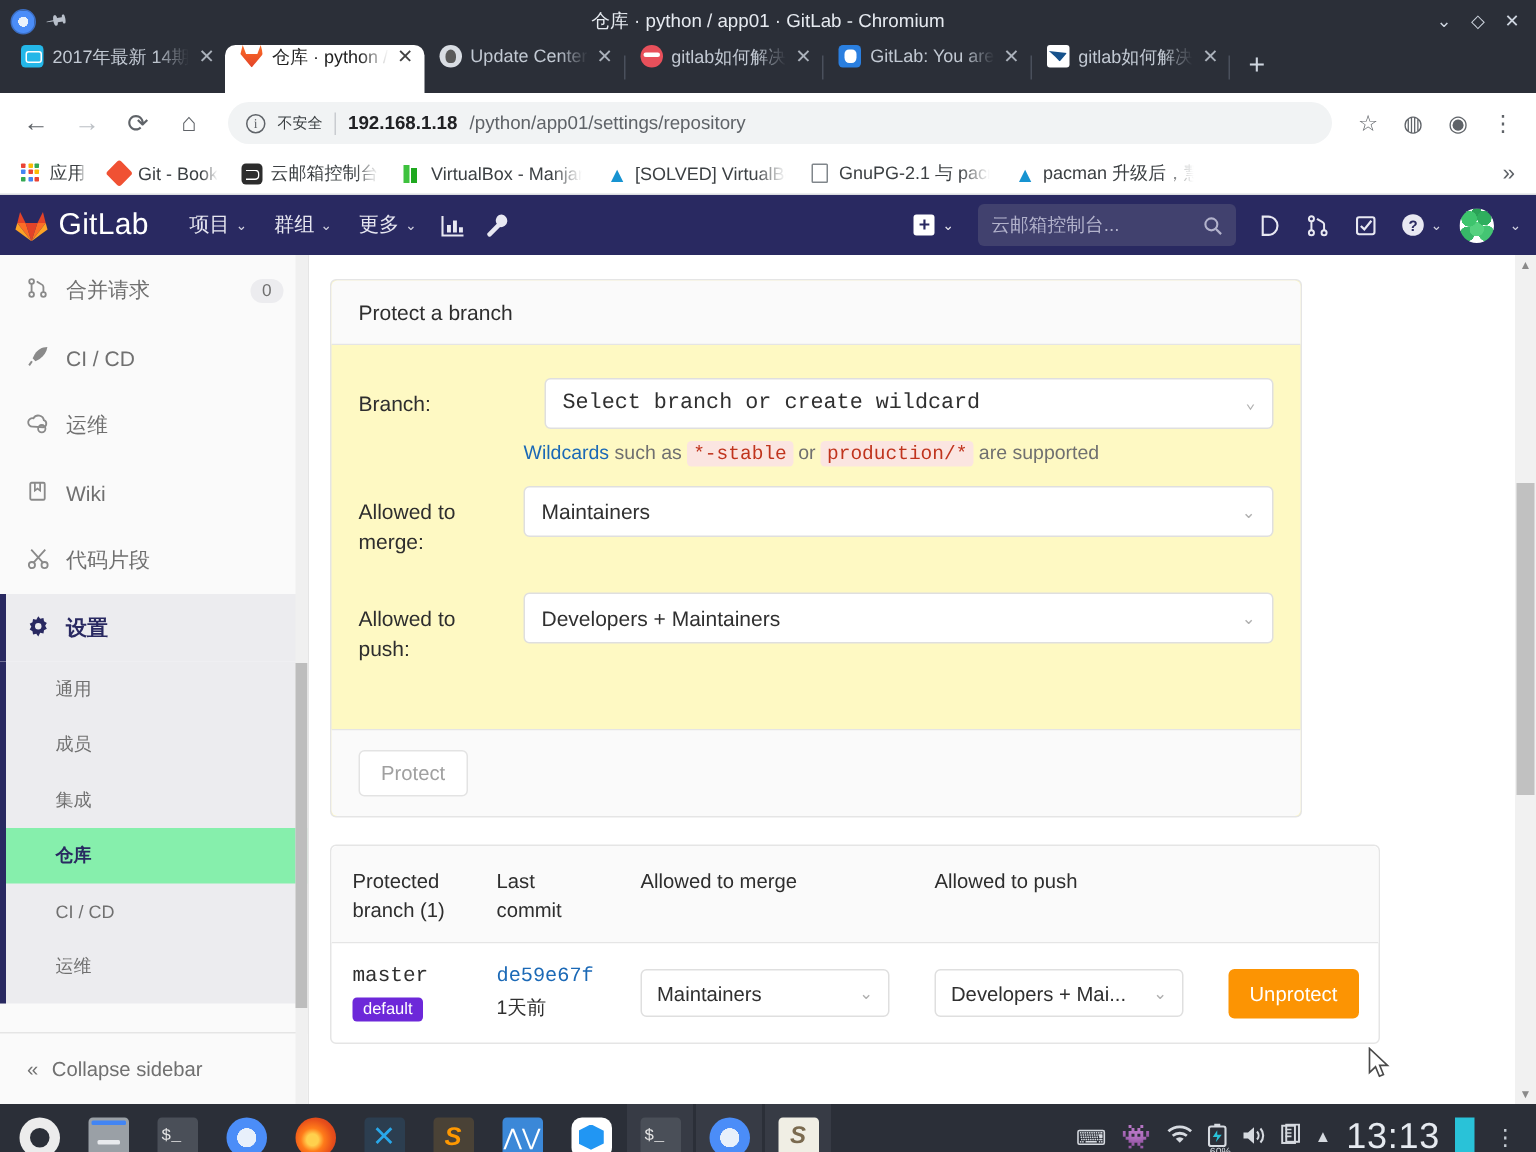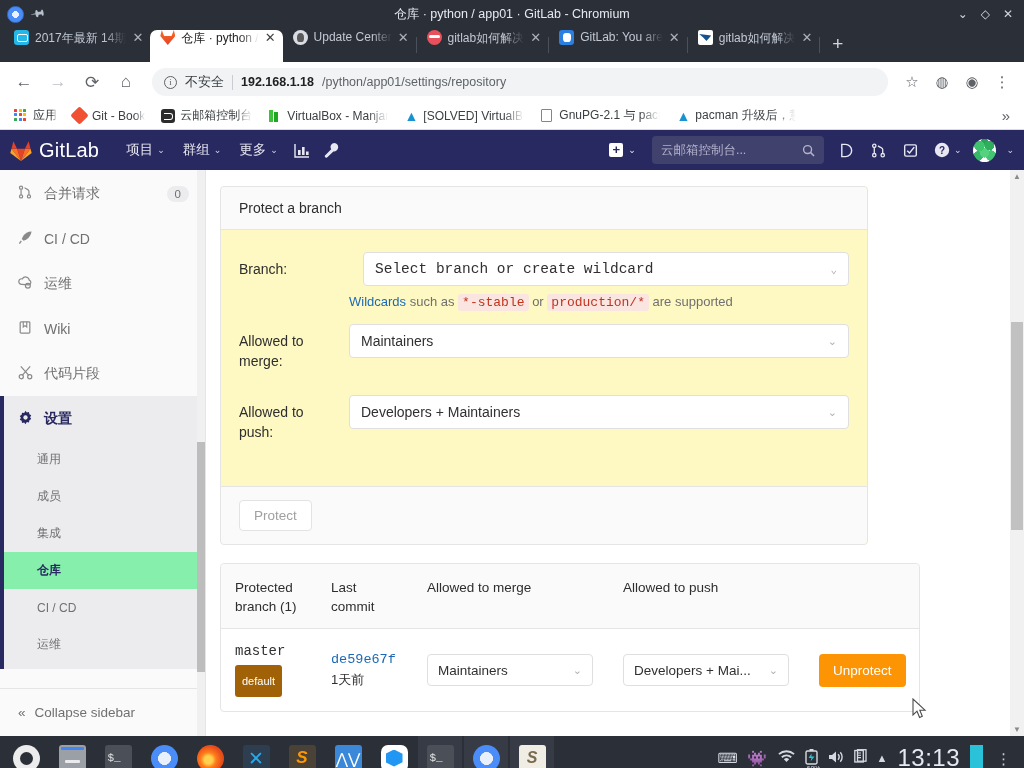--- a/index.html
+++ b/index.html
@@ -80,21 +80,21 @@
   #omnibox {
     flex: 1; height: 28px; background: #f1f3f4; border-radius: 14px;
     display: flex; align-items: center; padding: 0 12px; gap: 8px;
     font-size: 13px; margin: 0 6px; min-width: 0;
   }
   .info-circle {
     width: 13px; height: 13px; border-radius: 50%; border: 1.3px solid #5f6368;
     color: #5f6368; font-size: 9px; line-height: 11px; text-align: center;
     flex: 0 0 13px; font-family: "Liberation Serif", serif;
   }
-  #not-secure { color: #3c4043; font-size: 13px; white-space: nowrap; }
+  #not-secure { color: #3c4043; font-size: 10px; white-space: nowrap; }
   .omni-sep { width: 1px; height: 15px; background: #c9ccd0; }
   #url-host { color: #202124; font-weight: bold; font-size: 12.5px; }
   #url-path { color: #5f6368; font-size: 12.5px; }
   .tb-icon { color: #5f6368; font-size: 15px; width: 24px; text-align: center; }
 
   
   #bookmarks {
     height: 28px; background: #fff; display: flex; align-items: center;
     padding: 0 8px; gap: 4px; border-bottom: 1px solid #dadce0;
     font-size: 12px; color: #3c4043; overflow: hidden;
@@ -247,22 +247,22 @@
     font-size: 13.5px; color: #2e2e2e; line-height: 19px;
   }
   .col-branch { width: 96px; flex: 0 0 96px; }
   .col-commit { width: 96px; flex: 0 0 96px; }
   .col-merge  { width: 196px; flex: 0 0 196px; }
   .col-push   { width: 196px; flex: 0 0 196px; }
   .col-act    { flex: 1; }
   #pb-row { display: flex; align-items: center; padding: 14px; }
   .branch-name { font-family: "Liberation Mono", monospace; font-size: 14px; color: #303030; }
   .badge-default {
-    display: inline-block; background: #a16207; color: #fff; font-size: 11px;
-    padding: 10px 7px; border-radius: 3px; margin-top: 6px;
+    display: inline-block; background: #6d28d9; color: #fff; font-size: 11px;
+    padding: 2px 7px; border-radius: 3px; margin-top: 6px;
   }
   .commit-sha { font-family: "Liberation Mono", monospace; font-size: 13.5px; color: #1b69b6; }
   .commit-when { font-size: 13px; color: #303030; margin-top: 4px; }
   .row-select {
     width: 166px; height: 32px; border: 1px solid #dfdfdf; border-radius: 4px;
     display: flex; align-items: center; justify-content: space-between;
     padding: 0 10px; font-size: 13.5px; color: #303030; background: #fff;
   }
   .row-select span.txt { overflow: hidden; white-space: nowrap; }
   #unprotect-btn {

